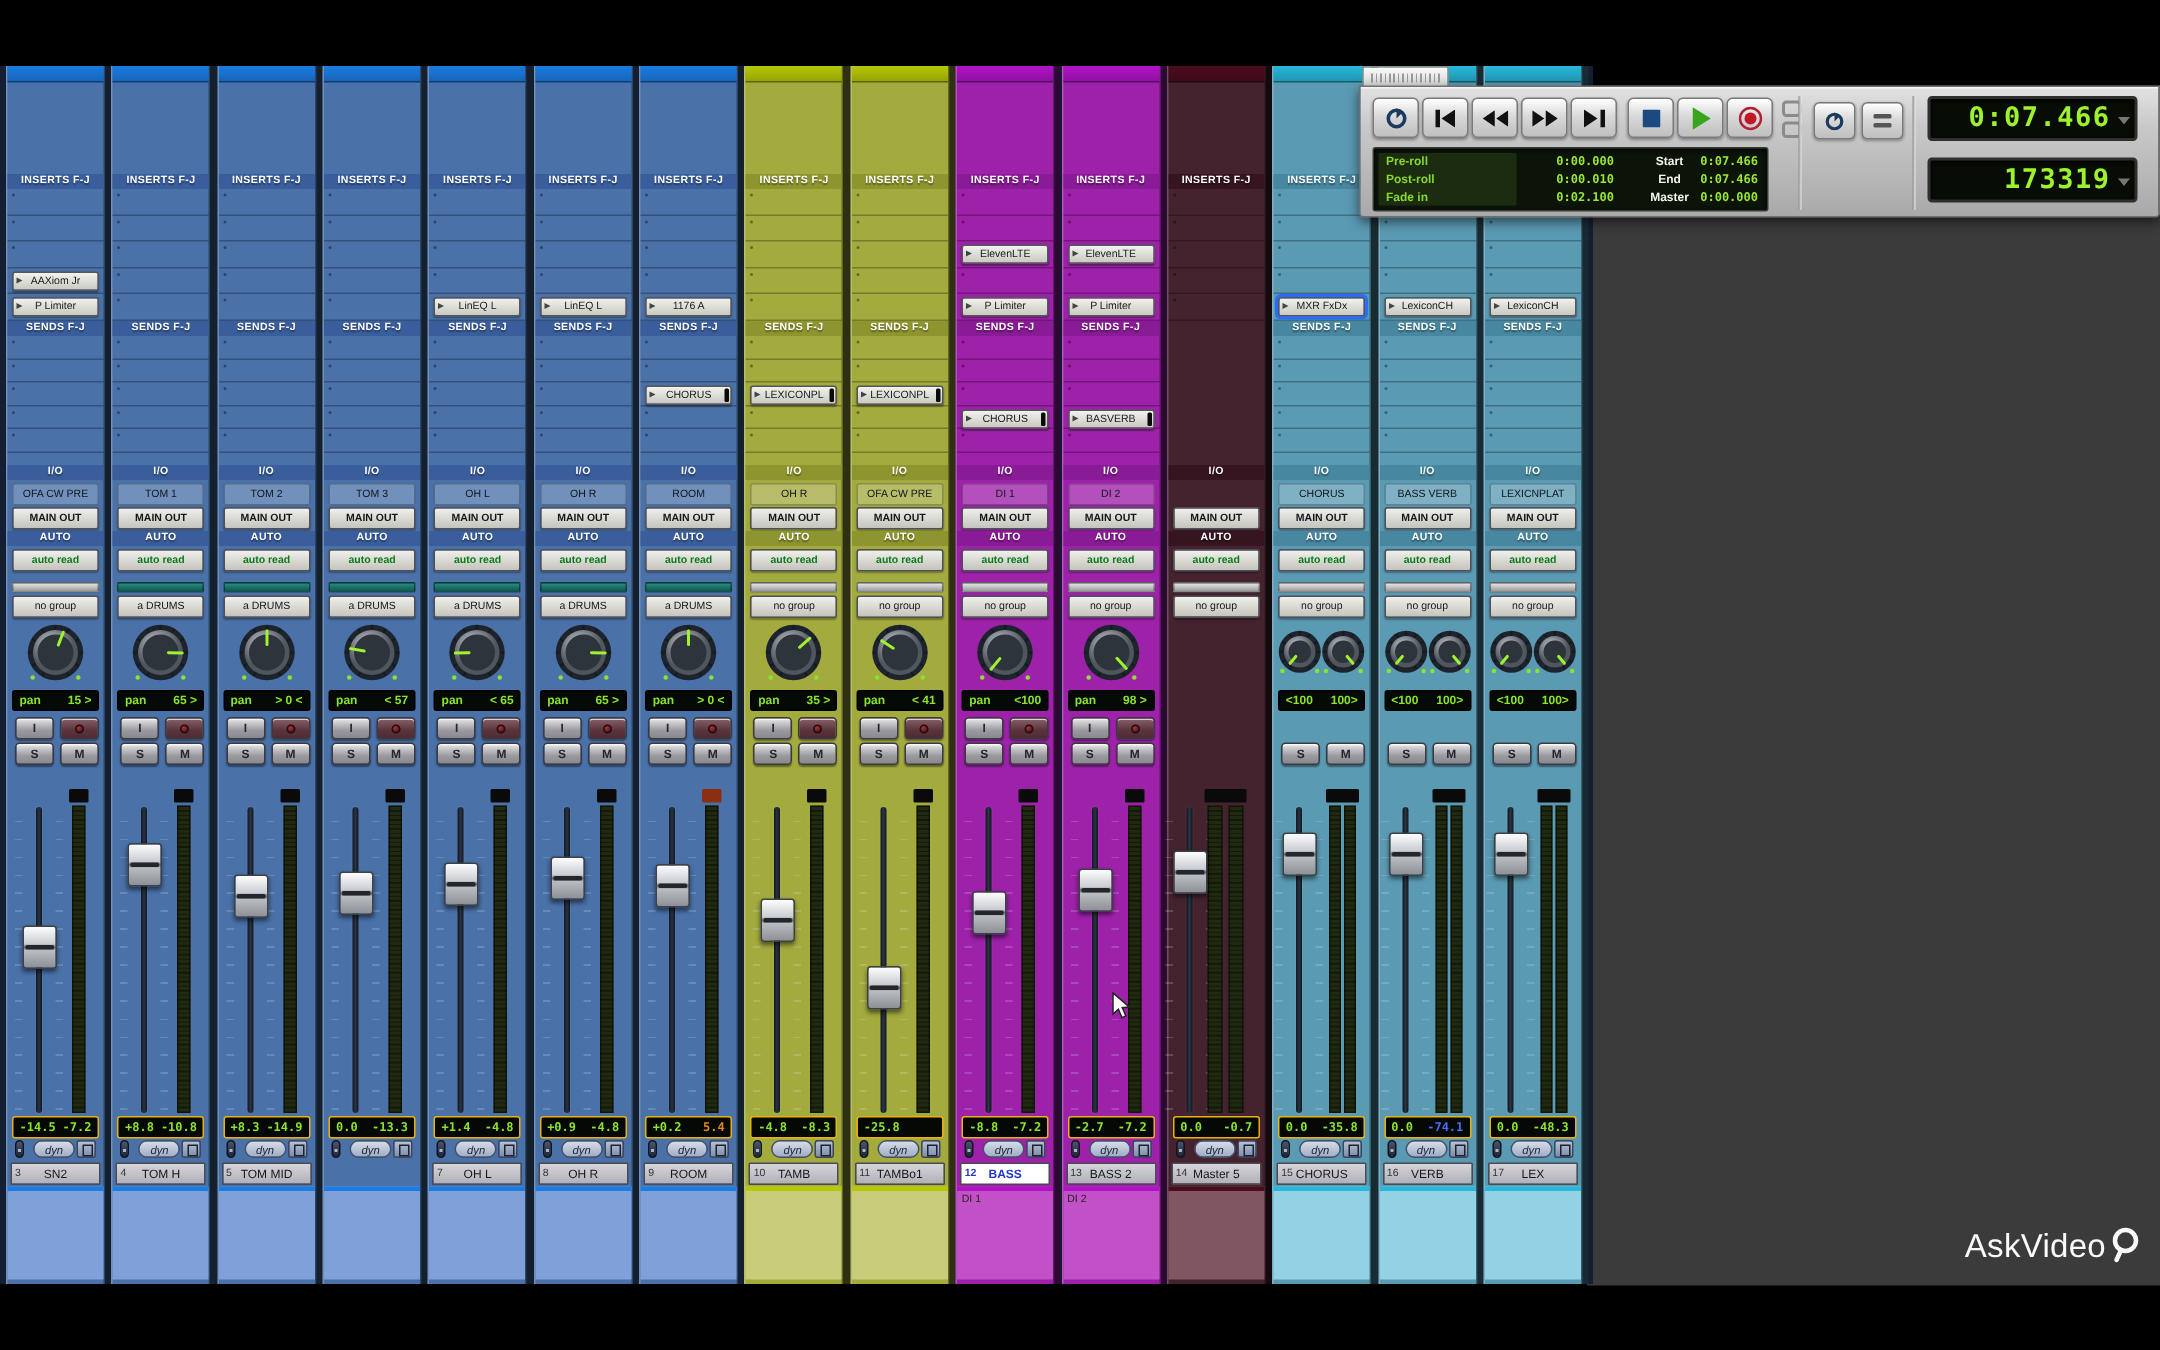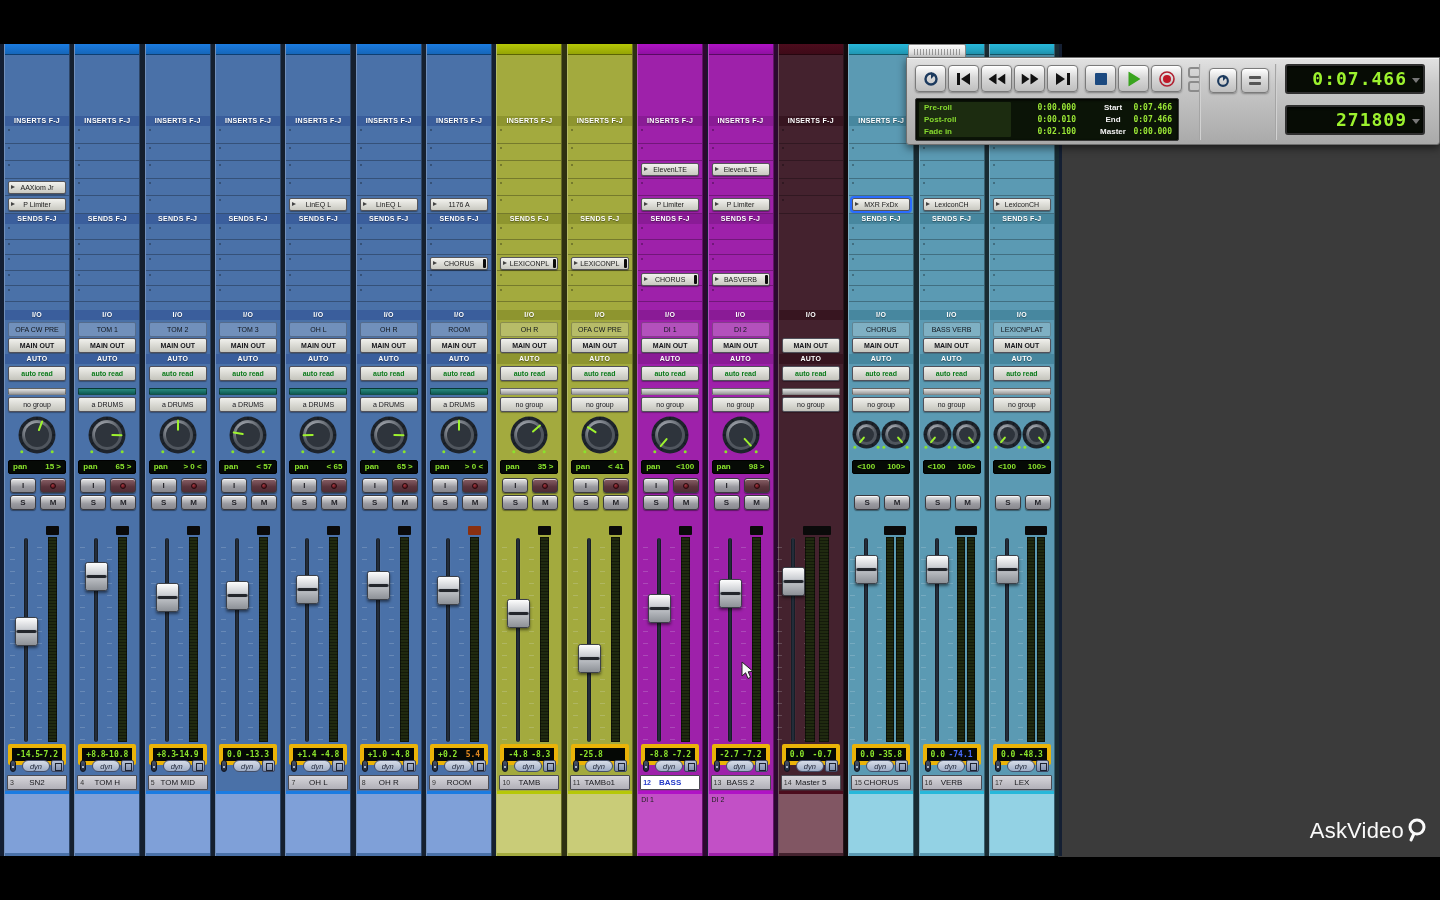--- a/index.html
+++ b/index.html
@@ -46,21 +46,21 @@
     background:radial-gradient(circle at 35% 30%,#a03840,#5c141c 75%);border:1px solid #260a0e;box-sizing:border-box;}
   .clipbox{position:absolute;height:9px;background:#0a0a0a;border-radius:1px;}
   .fadertrack{position:absolute;width:4px;background:linear-gradient(90deg,#10161f,#2a3442 50%,#10161f);
     border-radius:2px;box-shadow:0 0 1px rgba(255,255,255,.25);}
   .fadercap{position:absolute;width:21px;height:27px;border-radius:2.5px;
     background:linear-gradient(#fdfdfd,#c9ccd1 42%,#5e646c 50%,#b9bcc1 58%,#8d9197);
     border:1px solid #3c4048;box-shadow:0 2px 3px rgba(0,0,0,.5);}
   .meterbarv{position:absolute;background:repeating-linear-gradient(0deg,#202a10 0px 2px,#141a0a 2px 3px);
     border:1px solid rgba(0,0,0,.5);box-sizing:border-box;}
   .scaleticks{position:absolute;width:5px;background:repeating-linear-gradient(0deg,rgba(225,232,240,.20) 0 1px,transparent 1px 12px);}
-  .voldisp{position:absolute;left:3px;right:3px;height:13px;background:#050805;border-radius:2px;border:4px solid #eab308;
+  .voldisp{position:absolute;left:3px;right:3px;height:13px;background:#050805;border-radius:2px;border:1px solid #eab308;
     font-size:8px;font-weight:bold;color:#8ae42c;line-height:13px;font-family:"DejaVu Sans Mono",monospace;}
   .voldisp .vl{position:absolute;left:4px;}
   .voldisp .vr{position:absolute;right:4px;}
   .dynrow{position:absolute;left:3px;right:3px;height:12px;}
   .dynrow .fico{position:absolute;left:2px;top:0;width:6px;height:12px;border-radius:3px;
     background:linear-gradient(#4a566e,#1e2636);border:1px solid #10141e;box-sizing:border-box;}
   .dynrow .fico i{position:absolute;left:1px;right:1px;top:5px;height:2px;background:#aab4c4;display:block;}
   .dynrow .dynpill{position:absolute;left:14px;top:0px;width:28px;height:12px;border-radius:6px;
     background:linear-gradient(#d7dde8,#9fadc6);border:1px solid #45506a;font-size:7.5px;font-style:italic;
     color:#202738;text-align:center;line-height:11px;box-sizing:border-box;}
@@ -724,21 +724,21 @@
           <div class="chbtn" style="left: 35px; top: 451px;">M</div>
           <div class="clipbox" style="left: 41px; width: 13px; top: 482px;"></div>
           <div class="scaleticks" style="top: 496px; height: 200px; left: 32px;"></div>
           <div class="scaleticks" style="top: 496px; height: 200px; left: 5px;"></div>
           <div class="meterbarv" style="left: 43px; width: 9px; top: 493px; height: 205px;"></div>
           <div class="fadertrack" style="left: 19px; top: 494px; height: 204px;"></div>
           <div class="fadercap" style="left: 10px; top: 527px;">
             <div style="position: absolute; left: 1px; right: 1px; top: 12px; height: 3px; background: rgb(35, 38, 44); border-radius: 1px;"></div>
           </div>
           <div class="voldisp" style="top: 700px;">
-            <span class="vl">+1.0</span>
+            <span class="vl">+0.9</span>
             <span class="vr">-4.8</span>
           </div>
           <div class="dynrow" style="top: 716px;">
             <span class="fico">
               <i></i>
             </span>
             <span class="dynpill">dyn</span>
             <span class="rico">
               <i></i>
             </span>
@@ -1801,21 +1801,21 @@
           <rect x="1" y="7" width="12" height="3" rx="1" fill="#555"></rect>
         </svg>
     </div>
     <div class="tdivider" style="left:368px"></div>
 
     <div class="counterbox" style="left:378px;top:6px;width:140px">
       <span class="cval">0:07.466</span>
       <span class="cdd"></span>
     </div>
     <div class="counterbox" style="left:378px;top:47px;width:140px">
-      <span class="cval">271809</span>
+      <span class="cval">173319</span>
       <span class="cdd"></span>
     </div>
   </div>
 
   <div id="askvideo">
     <span>AskVideo</span><svg width="22" height="24" viewBox="0 0 22 24">
         <circle cx="11" cy="9" r="7" fill="none" stroke="#fafafa" stroke-width="3"></circle>
         <line x1="8" y1="15.5" x2="5" y2="22" stroke="#fafafa" stroke-width="3" stroke-linecap="round"></line>
       </svg>
   </div>

